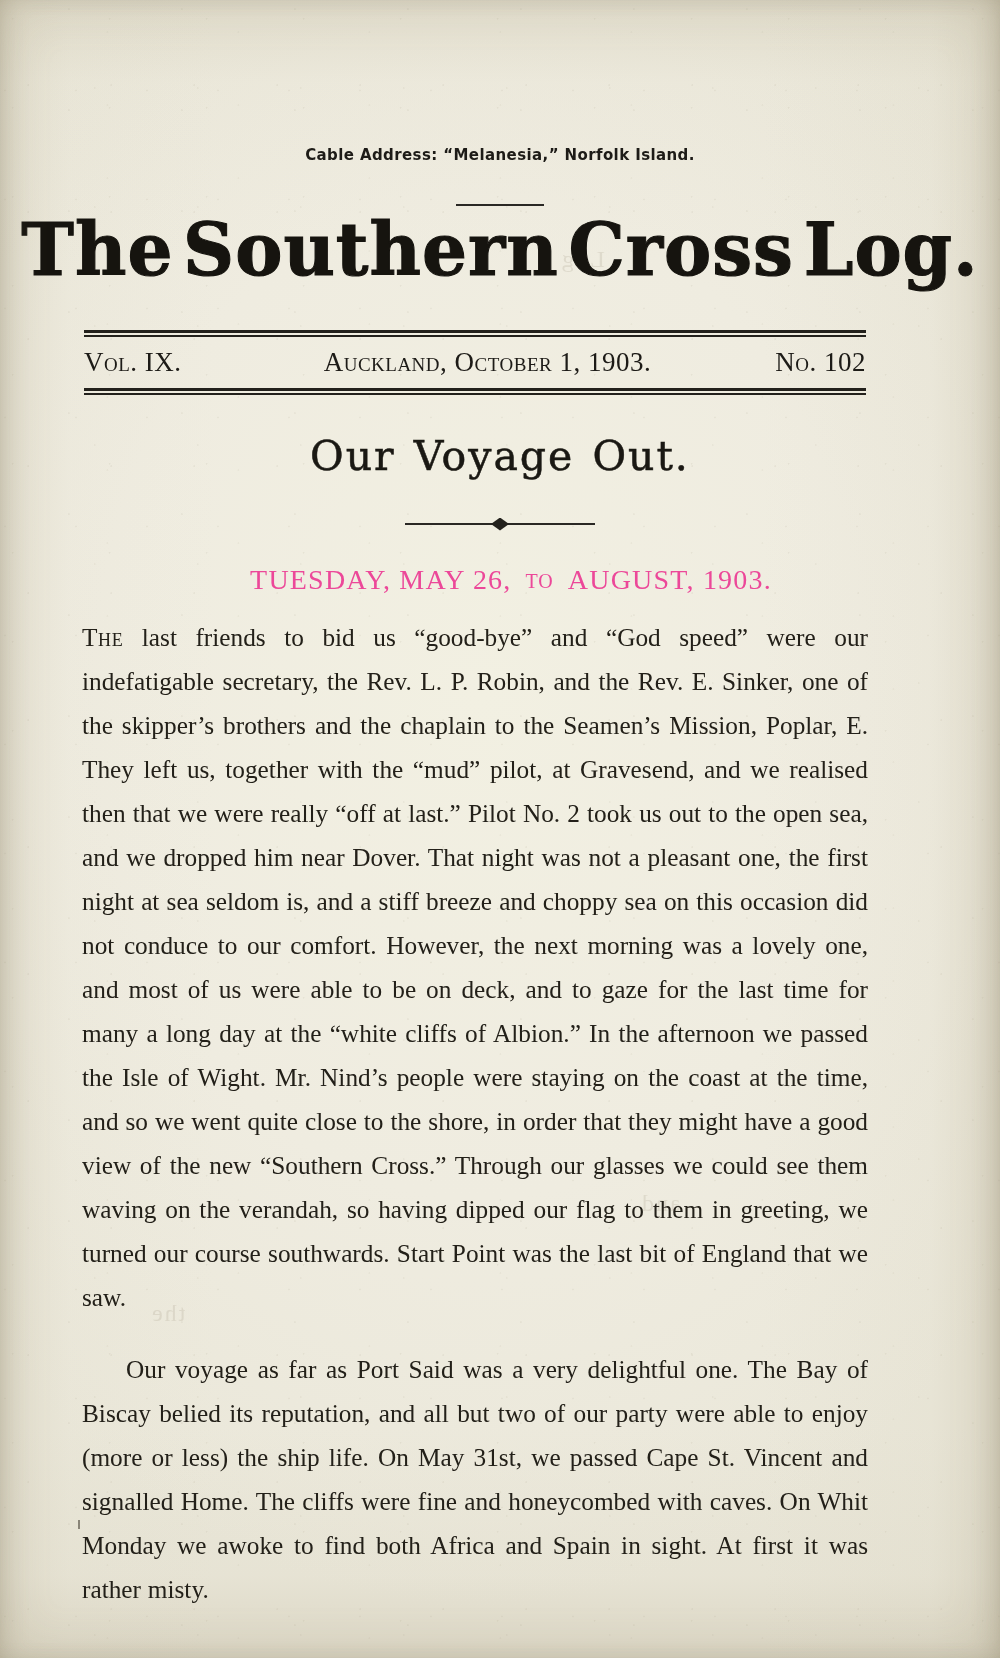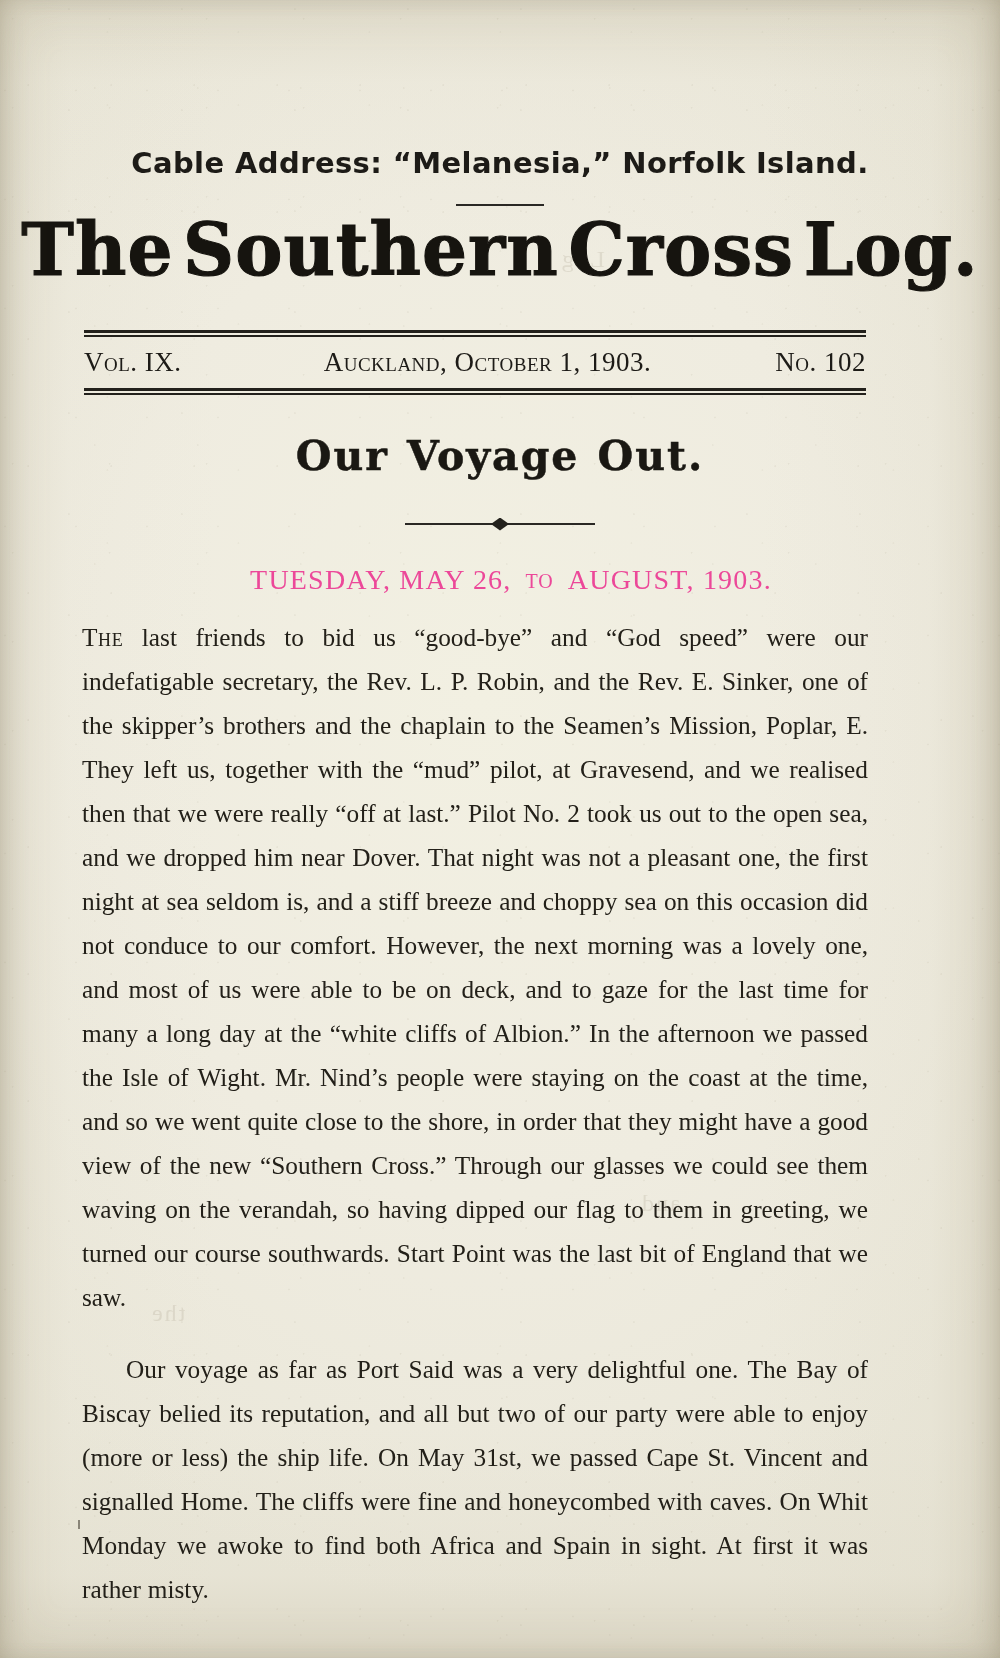--- a/index.html
+++ b/index.html
@@ -59,21 +59,21 @@
     color: #22201c;
   }
 
   
   .cable-address {
     position: absolute;
     top: 146px; left: 0; width: 1000px;
     text-align: center;
     font-family: "DejaVu Sans", sans-serif;
     font-weight: bold;
-    font-size: 29px;
+    font-size: 15px;
     letter-spacing: 0.4px;
     color: #1d1b17;
   }
 
   .short-rule {
     position: absolute;
     top: 204px; left: 50%;
     transform: translateX(-50%);
     width: 88px; height: 0;
     border-top: 2.5px solid #2a2824;
@@ -123,21 +123,21 @@
   .volume-line .vol  { flex: 0 0 auto; }
   .volume-line .place{ flex: 1 1 auto; text-align: center; padding-left: 18px; }
   .volume-line .no   { flex: 0 0 auto; }
 
   
   .article-title {
     position: absolute;
     top: 432px; left: 0; width: 1000px;
     text-align: center;
     font-family: "DejaVu Serif", serif;
-    font-weight: bold;
+    font-weight: normal;
     font-size: 41px;
     letter-spacing: 2px;
     color: #1a1813;
     -webkit-text-stroke: 0.5px #1a1813;
   }
   .article-title .t-word { display: inline-block; padding: 0 9px; }
 
   
   .ornament {
     position: absolute;

